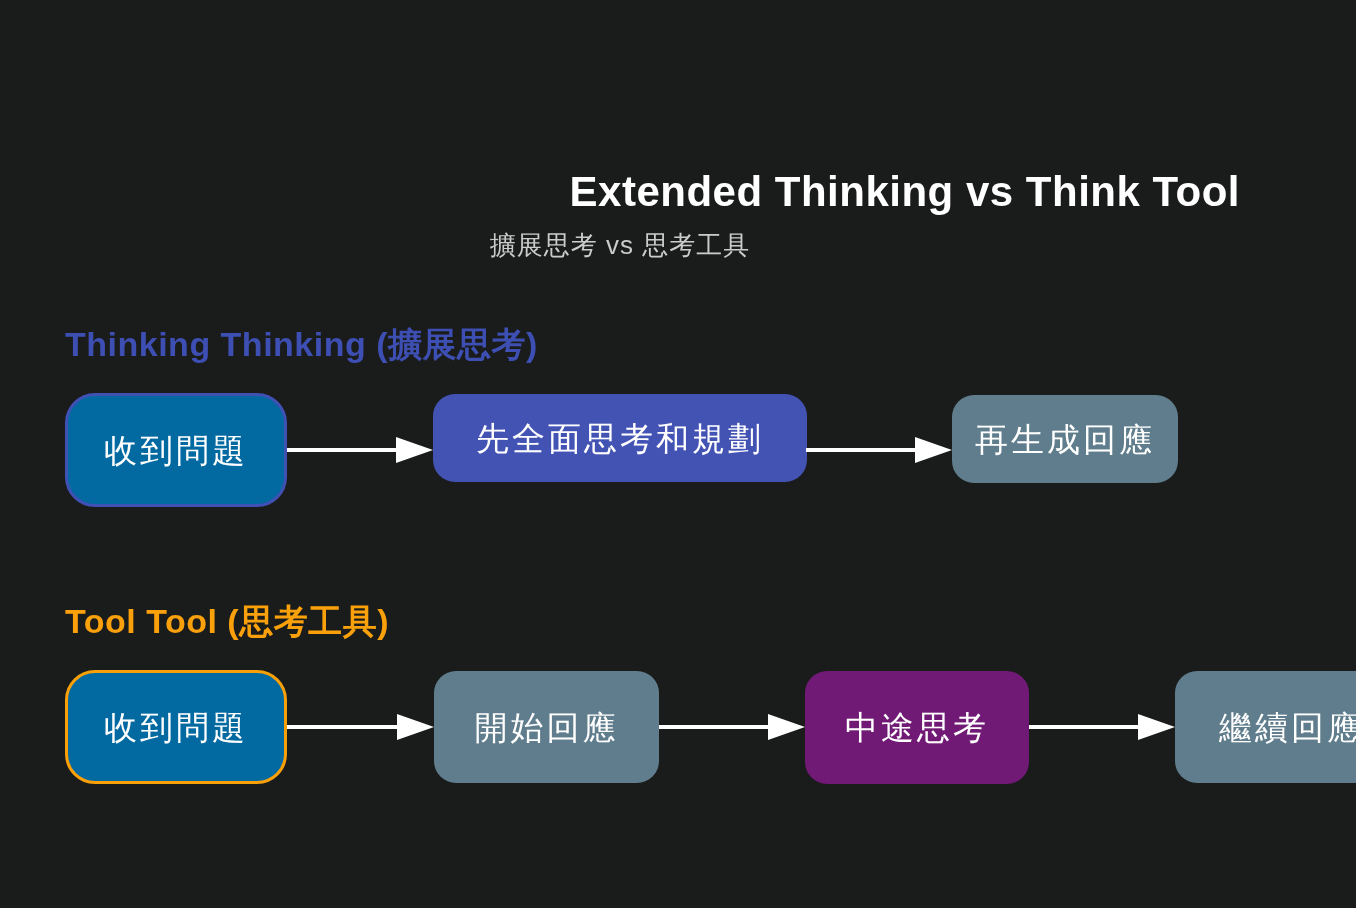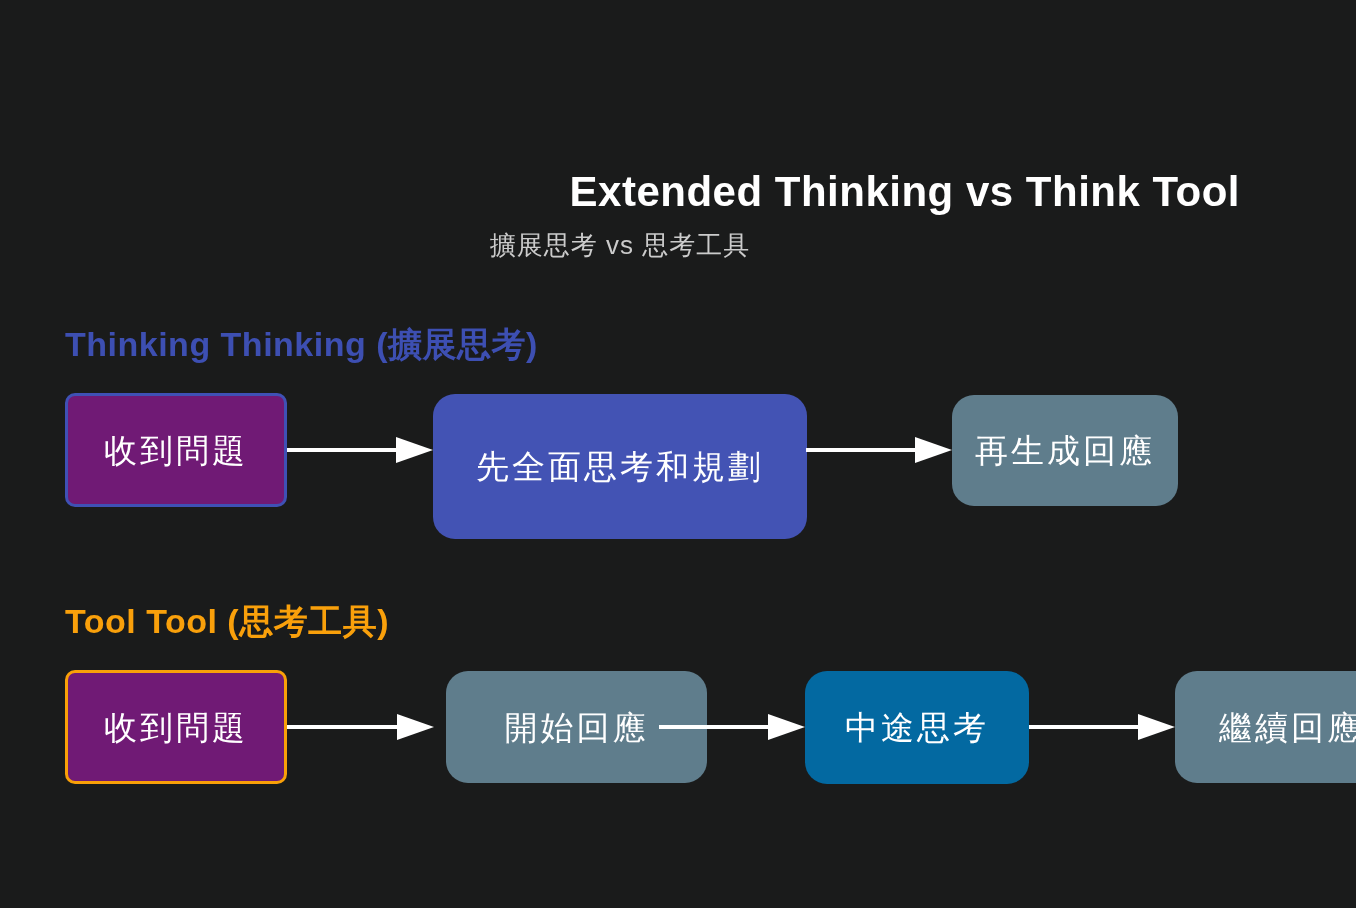--- a/index.html
+++ b/index.html
@@ -33,26 +33,26 @@
     white-space: nowrap;
   }
   .heading-extended { top: 327px; color: #3d4fb2; }
   .heading-think    { top: 604px; color: #f9a00b; }
   .node {
     position: absolute;
     display: flex; align-items: center; justify-content: center;
     color: #ffffff; font-size: 33px; letter-spacing: 3px;
     line-height: 1; white-space: nowrap;
   }
-  .node-dark   { background: #701a75; border-radius: 10px; }
+  .node-dark   { background: #0369a1; border-radius: 30px; }
   .border-blue   { border: 3px solid #3f51b5; }
   .border-orange { border: 3px solid #f9a008; }
   .node-indigo { background: #4353b4; border-radius: 22px; }
   .node-slate  { background: #5f7d8c; border-radius: 22px; }
-  .node-orange { background: #0369a1; border-radius: 22px; }
+  .node-orange { background: #701a75; border-radius: 22px; }
   .arrow { position: absolute; display: block; }
 </style>
 </head>
 <body>
 
 <div class="stage">
 
   <h1 class="title">Extended Thinking vs Think Tool</h1>
   <div class="subtitle">擴展思考 vs 思考工具</div>
 
@@ -60,45 +60,45 @@
 
   <div class="node node-dark border-blue" style="left:65px; top:393px; width:222px; height:114px;">
     <span>收到問題</span>
   </div>
 
   <svg class="arrow" style="left:287px; top:434px;" width="146" height="32" viewBox="0 0 146 32">
     <line x1="0" y1="16" x2="112" y2="16" stroke="#ffffff" stroke-width="4"></line>
     <polygon points="109,3 146,16 109,29" fill="#ffffff"></polygon>
   </svg>
 
-  <div class="node node-indigo" style="left:433px; top:394px; width:374px; height:145px;text-align:center;">
+  <div class="node node-indigo" style="left:433px; top:394px; width:374px; height:88px;text-align:center;">
     <span>先全面思考和規劃</span>
   </div>
 
   <svg class="arrow" style="left:806px; top:434px;" width="146" height="32" viewBox="0 0 146 32">
     <line x1="0" y1="16" x2="112" y2="16" stroke="#ffffff" stroke-width="4"></line>
     <polygon points="109,3 146,16 109,29" fill="#ffffff"></polygon>
   </svg>
 
-  <div class="node node-slate" style="left:952px; top:395px; width:226px; height:111px;">
+  <div class="node node-slate" style="left:952px; top:395px; width:226px; height:88px;">
     <span>再生成回應</span>
   </div>
 
   <div class="section-heading heading-think">Tool Tool (思考工具)</div>
 
   <div class="node node-dark border-orange" style="left:65px; top:670px; width:222px; height:114px;">
     <span>收到問題</span>
   </div>
 
   <svg class="arrow" style="left:287px; top:711px;" width="147" height="32" viewBox="0 0 147 32">
     <line x1="0" y1="16" x2="113" y2="16" stroke="#ffffff" stroke-width="4"></line>
     <polygon points="110,3 147,16 110,29" fill="#ffffff"></polygon>
   </svg>
 
-  <div class="node node-slate" style="left:434px; top:671px; width:261px; height:112px;margin-left:12px;">
+  <div class="node node-slate" style="left:434px; top:671px; width:225px; height:112px;">
     <span>開始回應</span>
   </div>
 
   <svg class="arrow" style="left:659px; top:711px;" width="146" height="32" viewBox="0 0 146 32">
     <line x1="0" y1="16" x2="112" y2="16" stroke="#ffffff" stroke-width="4"></line>
     <polygon points="109,3 146,16 109,29" fill="#ffffff"></polygon>
   </svg>
 
   <div class="node node-orange" style="left:805px; top:671px; width:224px; height:113px;">
     <span>中途思考</span>

